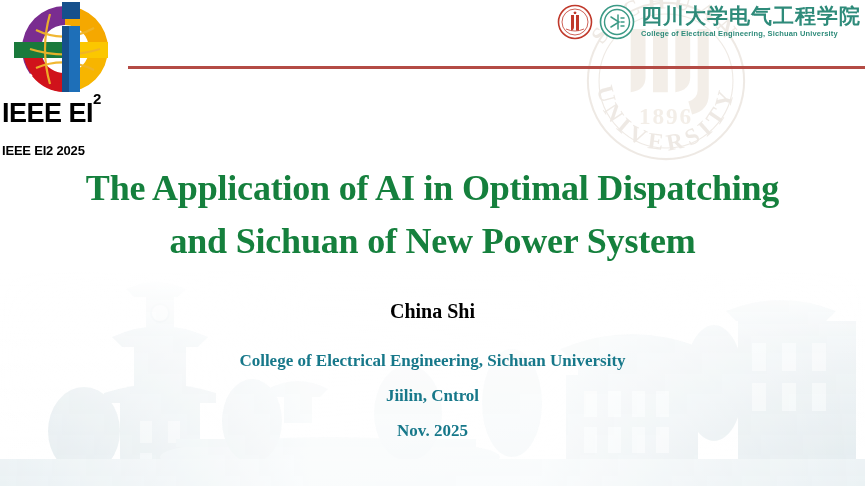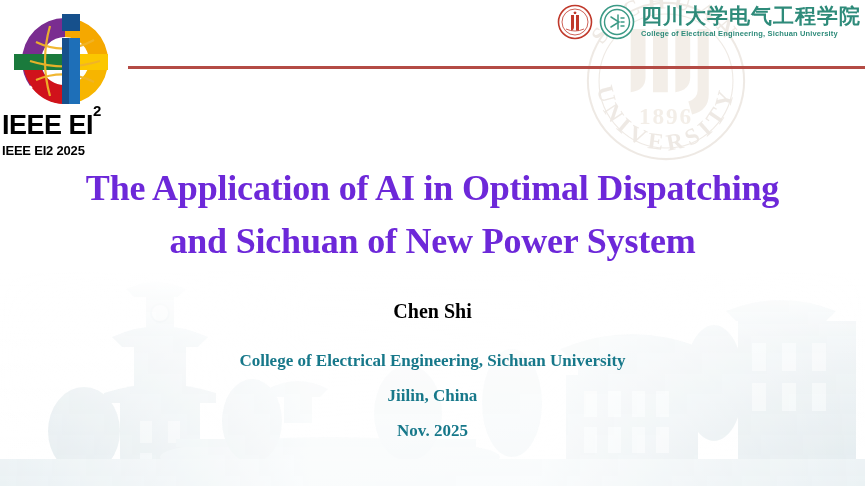--- a/index.html
+++ b/index.html
@@ -41,21 +41,21 @@
     right: 0;
     bottom: 0;
     height: 215px;
     opacity: 0.85;
   }
 
   
   .ieee-logo {
     position: absolute;
     left: 6px;
-    top: 12px;
+    top: 0;
     width: 128px;
     height: 140px;
   }
   .ieee-mark { display: block; }
   .ieee-word {
     font-family: "Liberation Sans", sans-serif;
     font-weight: bold;
     font-size: 27px;
     color: #000000;
     letter-spacing: -0.5px;
@@ -68,21 +68,21 @@
     font-size: 15px;
     top: -0.55em;
     position: relative;
   }
   .ieee-sub {
     font-family: "Liberation Sans", sans-serif;
     font-weight: bold;
     font-size: 13px;
     color: #000000;
     letter-spacing: -0.2px;
-    margin-top: 4px;
+    margin-top: 16px;
     margin-left: -4px;
     white-space: nowrap;
   }
 
   .scu-block {
     position: absolute;
     right: 4px;
     top: 4px;
     display: flex;
     align-items: center;
@@ -117,21 +117,21 @@
     background: #B44B45;
   }
 
   
   .title {
     position: absolute;
     left: 0;
     right: 0;
     top: 162px;
     text-align: center;
-    color: #6d28d9;
+    color: #15803d;
     font-family: "Liberation Serif", serif;
     font-weight: bold;
     font-size: 36px;
     line-height: 53px;
     letter-spacing: -0.2px;
   }
   .title-line { display: block; white-space: nowrap; }
 
   
   .author {
@@ -325,21 +325,21 @@
     </div>
   </div>
 
   <div class="rule"></div>
 
   <div class="title">
     <span class="title-line">The Application of AI in Optimal Dispatching</span>
     <span class="title-line">and Sichuan of New Power System</span>
   </div>
 
-  <div class="author">Chen Shi</div>
+  <div class="author">China Shi</div>
 
   <div class="affil">
     <span class="affil-line">College of Electrical Engineering, Sichuan University</span>
-    <span class="affil-line">Jiilin, China</span>
+    <span class="affil-line">Jiilin, Cntrol</span>
     <span class="affil-line">Nov. 2025</span>
   </div>
 
 </div>
 
 </body></html>

